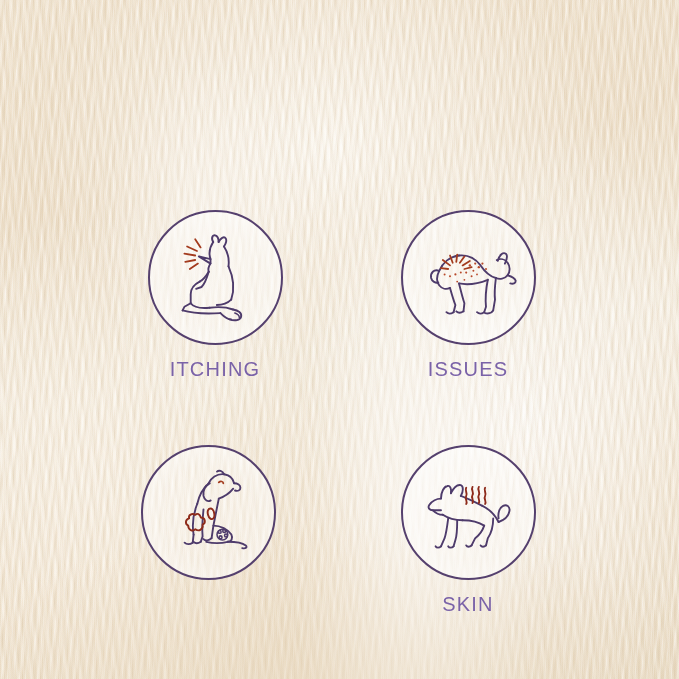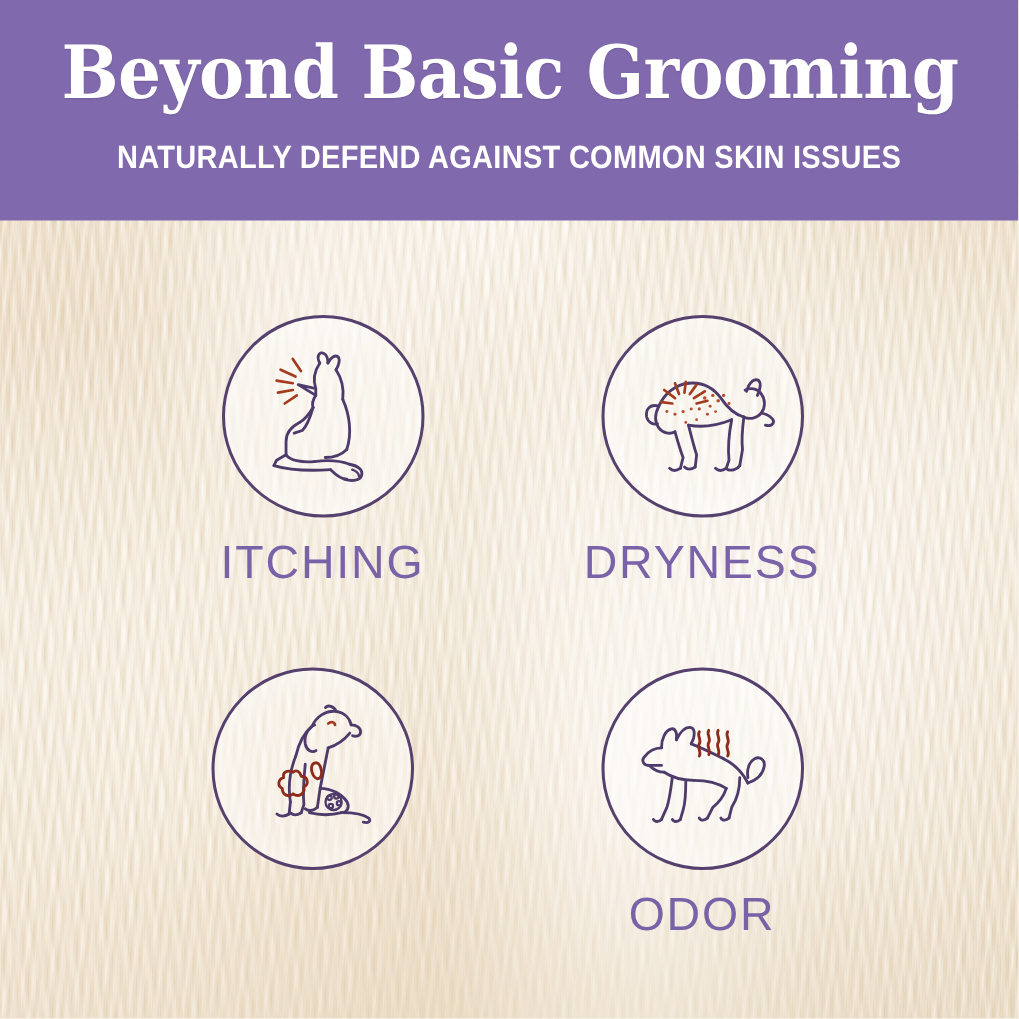--- a/index.html
+++ b/index.html
@@ -179,21 +179,21 @@
   .icon-circle svg {
     display: block;
     width: 108px;
     height: 108px;
   }
   .feature-label {
     margin-top: 14px;
     color: #7A62A8;
     font-family: "Liberation Sans", sans-serif;
     font-weight: 400;
-    font-size: 31px;
+    font-size: 20px;
     letter-spacing: 1.2px;
     line-height: 1;
     white-space: nowrap;
   }
   .cell-irritation .feature-label { letter-spacing: 0.6px; }
 
   .ln { fill: none; stroke: #4E3B6B; stroke-width: 2.1; stroke-linecap: round; stroke-linejoin: round; }
   .ln-thin { fill: none; stroke: #4E3B6B; stroke-width: 1.7; stroke-linecap: round; stroke-linejoin: round; }
   .accent { fill: none; stroke: #A33B1E; stroke-width: 2.0; stroke-linecap: round; stroke-linejoin: round; }
   .accent-fill { fill: #B8492A; }
@@ -205,24 +205,20 @@
 <div id="infographic">
 
   <div class="fur-base"></div>
   <div class="fur-strands-a"></div>
   <div class="fur-strands-b"></div>
   <div class="fur-strands-c"></div>
   <div class="fur-strands-d"></div>
   <div class="fur-strands-e"></div>
   <div class="fur-sheen"></div>
 
-  <div class="header-band">
-    <h1 class="header-title">Beyond Basic Grooming</h1>
-    <p class="header-subtitle">NATURALLY DEFEND AGAINST COMMON SKIN ISSUES</p>
-  </div>
 
   <div class="icon-grid">
 
     <div class="feature-cell cell-itching">
       <div class="icon-circle">
         <svg viewBox="0 0 120 120">
 
           <path class="ln" d="M58 20 C55 15 58 11 61 13 C63 14 64 17 64 20"></path>
           <path class="ln" d="M64 20 C66 16 70 13 72 16 C73 18 72 22 70 25"></path>
           <path class="ln" d="M58 20 C54 26 53 33 55 39"></path>
@@ -303,21 +299,21 @@
           <circle class="accent-fill" cx="46" cy="56" r="1.2"></circle>
           <circle class="accent-fill" cx="40" cy="58" r="1.1"></circle>
           <circle class="accent-fill" cx="64" cy="58" r="1.1"></circle>
           <circle class="accent-fill" cx="70" cy="56" r="1.0"></circle>
           <circle class="accent-fill" cx="34" cy="56" r="1.1"></circle>
           <circle class="accent-fill" cx="56" cy="62" r="1.0"></circle>
           <circle class="accent-fill" cx="48" cy="64" r="1.0"></circle>
           <circle class="accent-fill" cx="80" cy="50" r="1.1"></circle>
         </svg>
       </div>
-      <div class="feature-label">DRYNESS</div>
+      <div class="feature-label">ISSUES</div>
     </div>
 
     <div class="feature-cell cell-irritation">
       <div class="icon-circle">
         <svg viewBox="0 0 120 120">
 
           <path class="ln" d="M60 28 C63 21 70 16 78 17 C84 18 88 22 89 27"></path>
           <path class="ln" d="M89 27 C93 27 96 29 96 32 C96 35 93 36 90 35"></path>
           <path class="ln" d="M78 17 C76 13 72 12 70 14"></path>
 
@@ -379,17 +375,17 @@
           <path class="ln" d="M80 96 C78 98 75 98 74 96"></path>
 
           <path class="ln" d="M94 70 C100 68 105 64 106 58 C107 53 103 50 99 52 C95 54 93 60 94 66"></path>
 
           <path class="accent-red" d="M58 32 C56 35 60 38 58 41 C56 44 60 47 58 50"></path>
           <path class="accent-red" d="M65 31 C63 34 67 37 65 40 C63 43 67 46 65 49"></path>
           <path class="accent-red" d="M72 31 C70 34 74 37 72 40 C70 43 74 46 72 49"></path>
           <path class="accent-red" d="M79 32 C77 35 81 38 79 41 C77 44 81 47 79 50"></path>
         </svg>
       </div>
-      <div class="feature-label">ODOR</div>
+      <div class="feature-label">SKIN</div>
     </div>
 
   </div>
 </div>
 
 </body></html>

